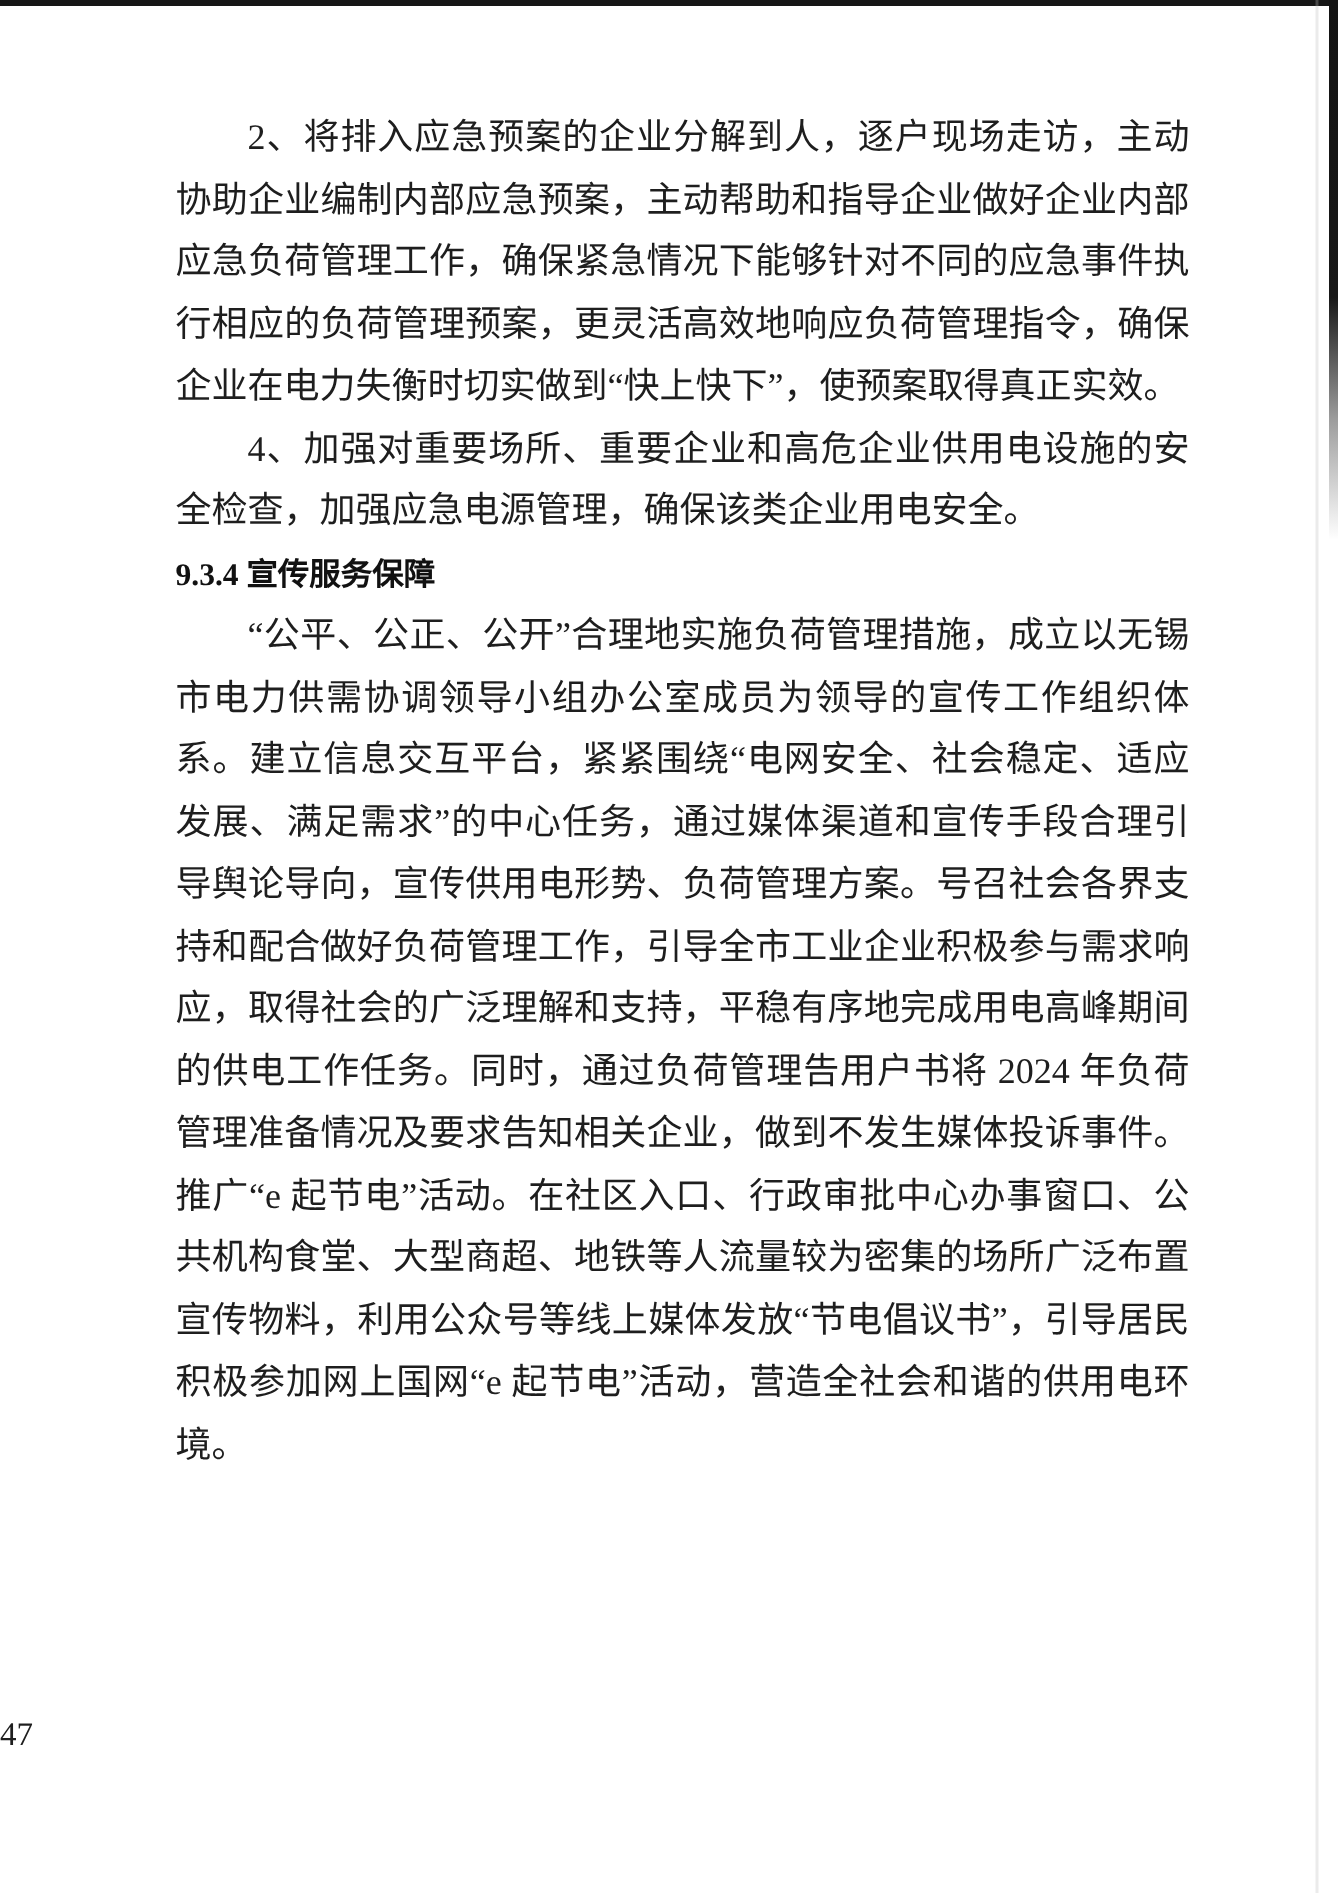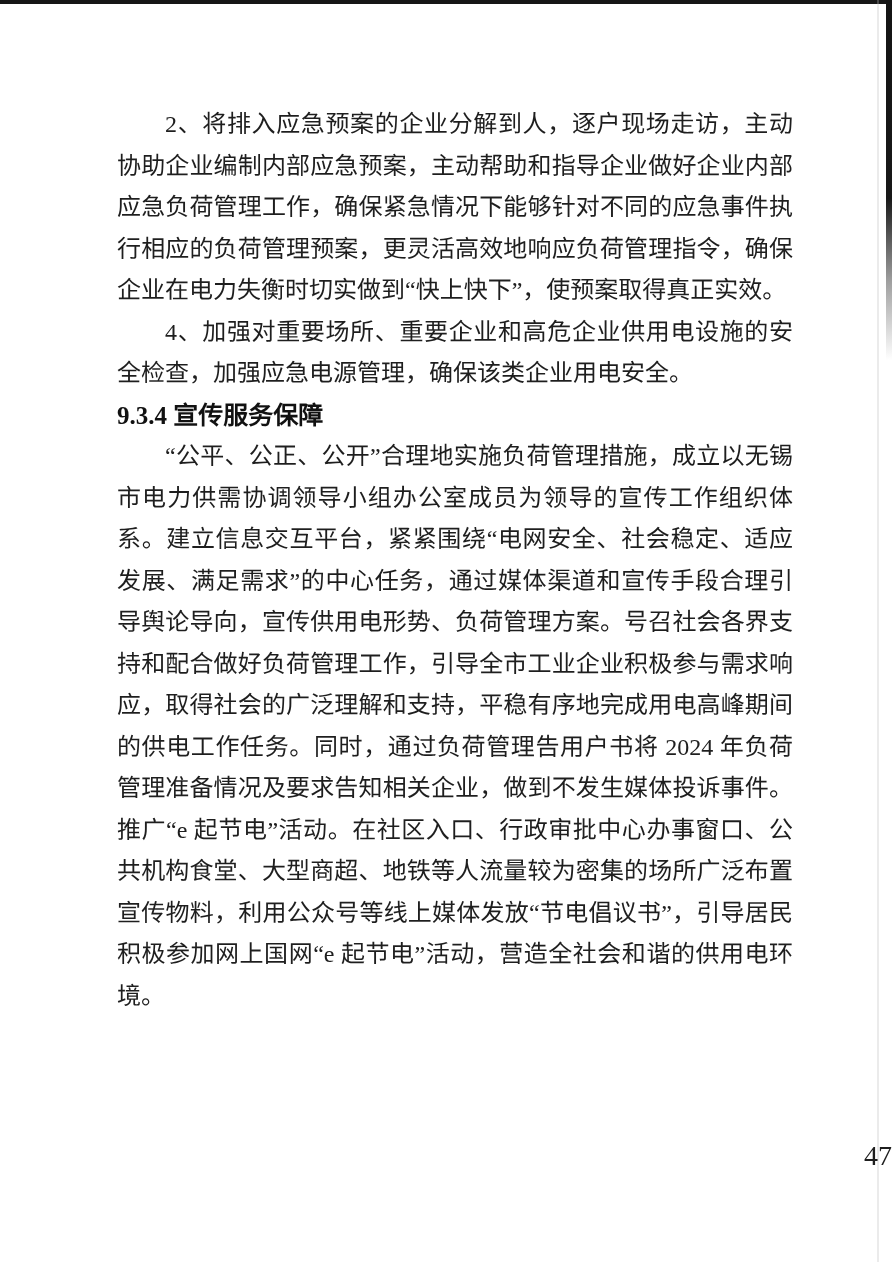--- a/index.html
+++ b/index.html
@@ -38,46 +38,46 @@
     top: 0; right: 13px;
     width: 2px;
     height: 100%;
     background: rgba(190,190,190,0.30);
   }
   .content {
     position: absolute;
     top: 0;
     left: 117px;
     width: 676px;
-    padding-top: 104px;
+    padding-top: 72px;
     font-size: 24px;
     line-height: 41.5px;
     text-align: justify;
     text-align-last: left;
     letter-spacing: 0;
   }
   .content p {
     margin: 0;
     text-indent: 2em;
   }
   .content h2 {
     margin: 0;
-    font-size: 25px;
+    font-size: 21px;
     line-height: 41.5px;
     font-weight: bold;
     text-indent: 0;
     color: #111111;
   }
   .page-number {
     position: absolute;
     top: 1136px;
     left: 0;
     width: 100%;
-    text-align: right;
-    font-size: 28px;
+    text-align: left;
+    font-size: 22px;
     line-height: 40px;
     color: #1e1e1e;
   }
 </style>
 </head>
 <body>
 
 <div class="page">
 
   <div class="scan-top"></div>

